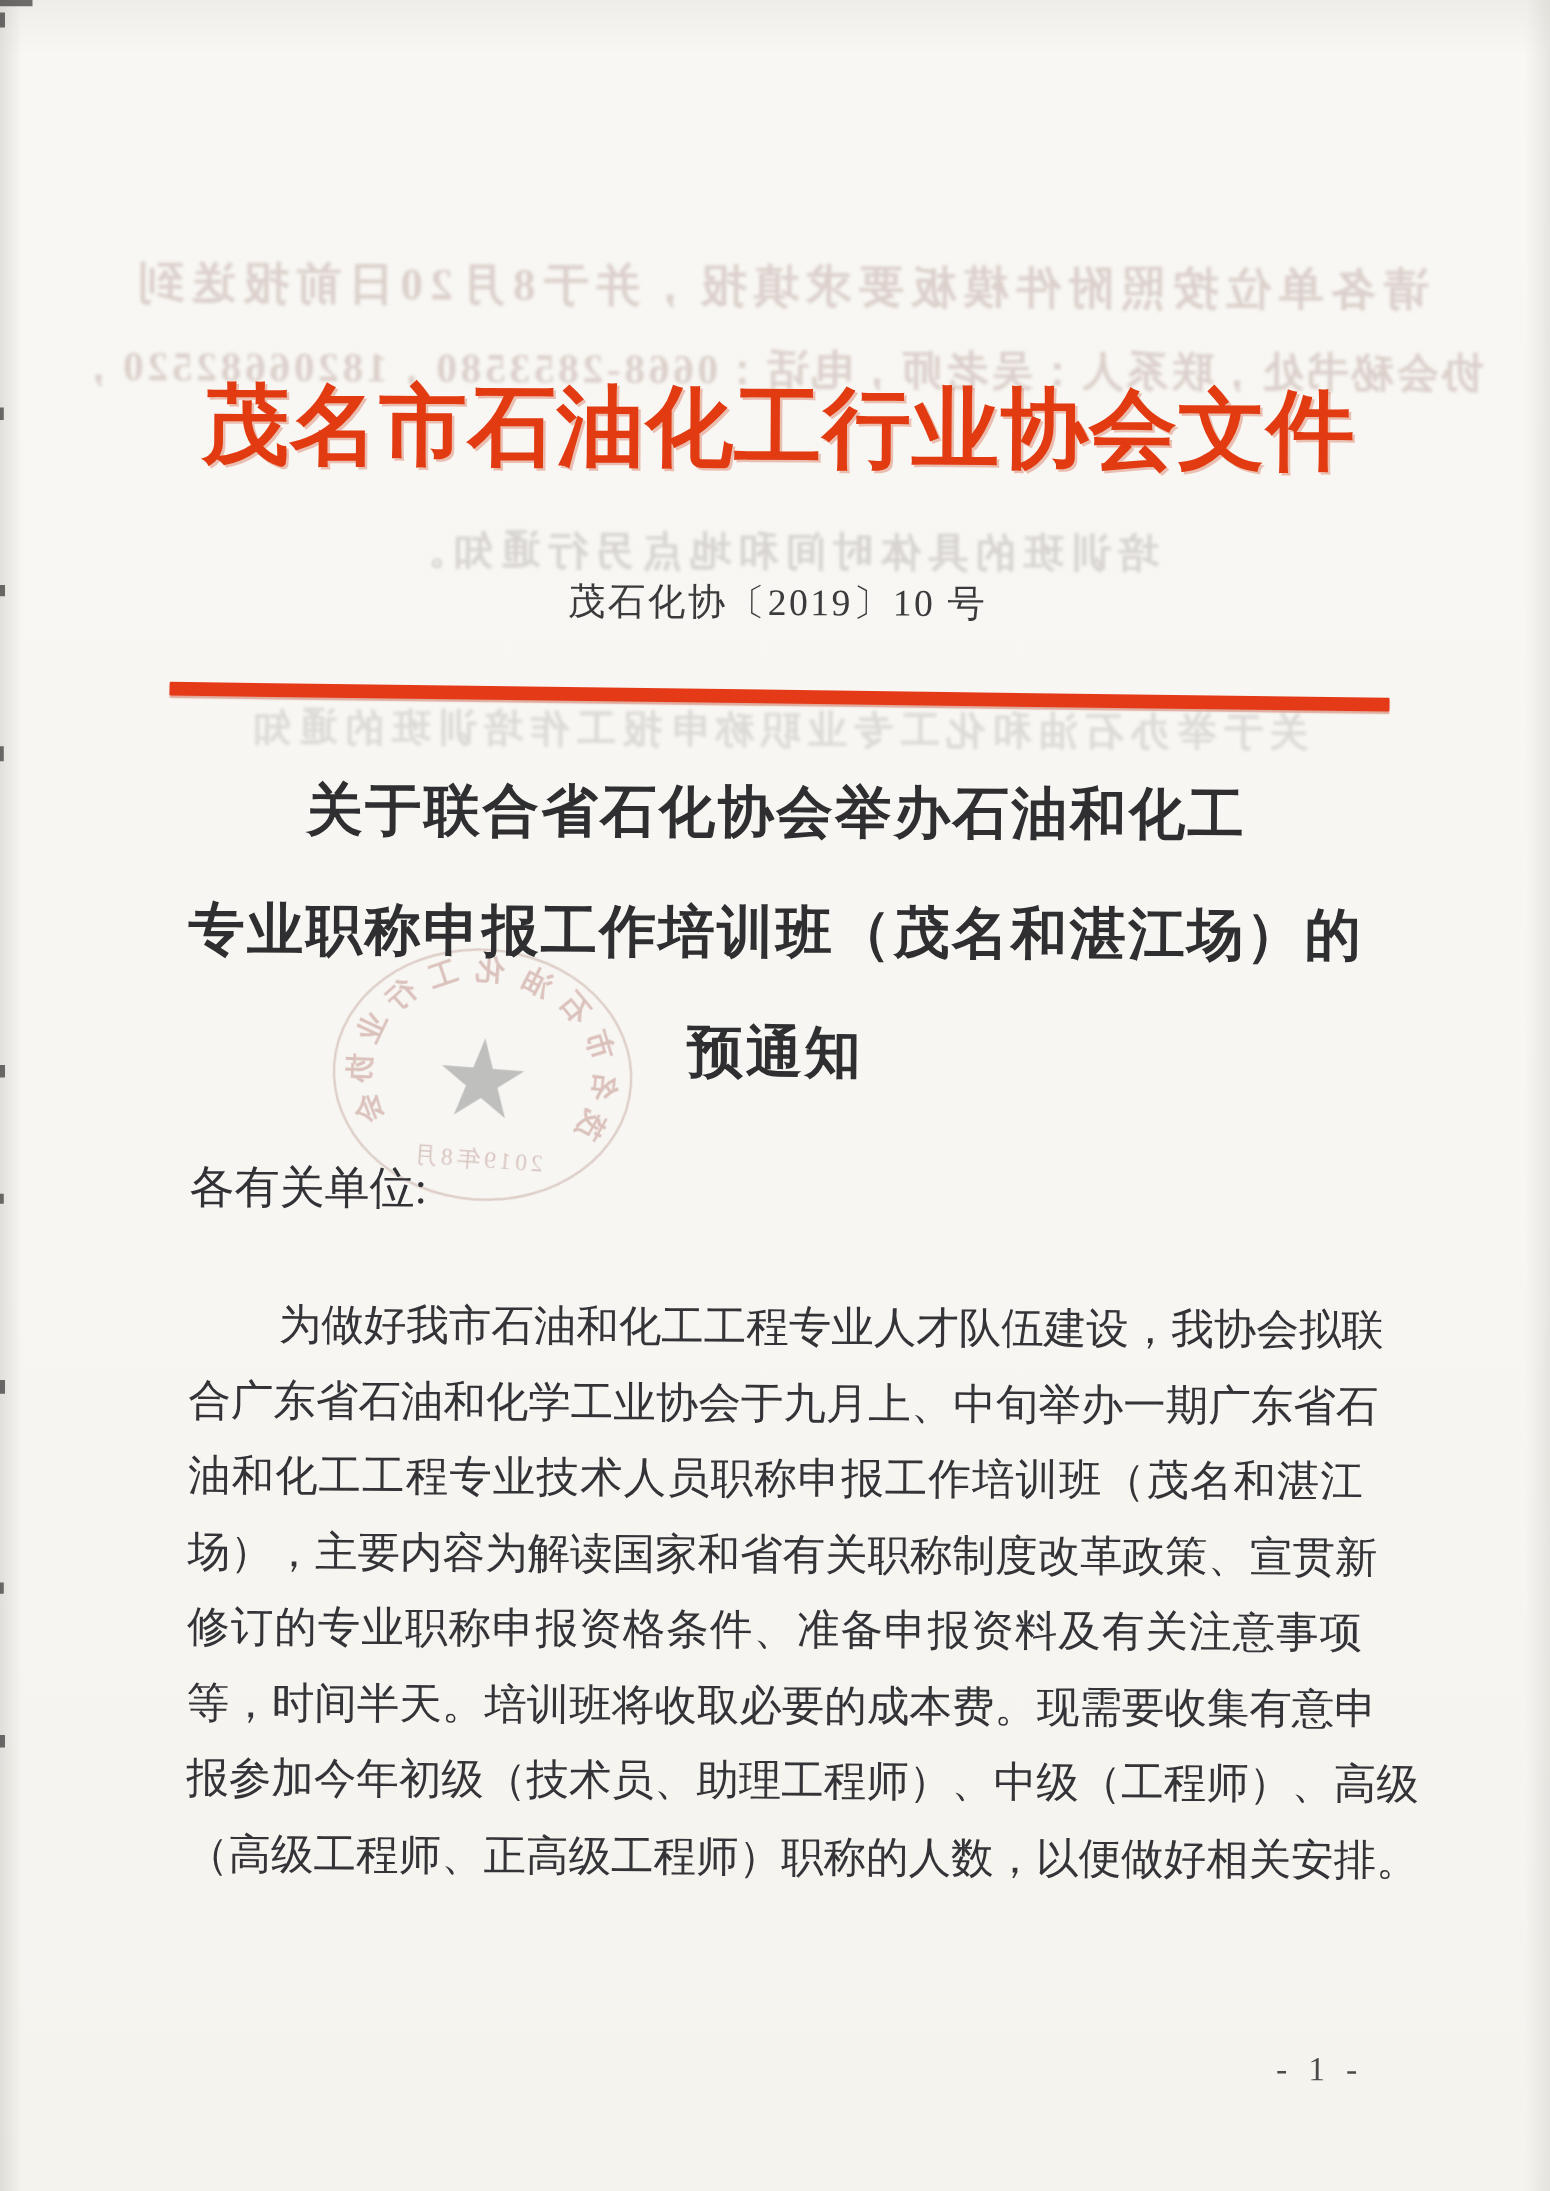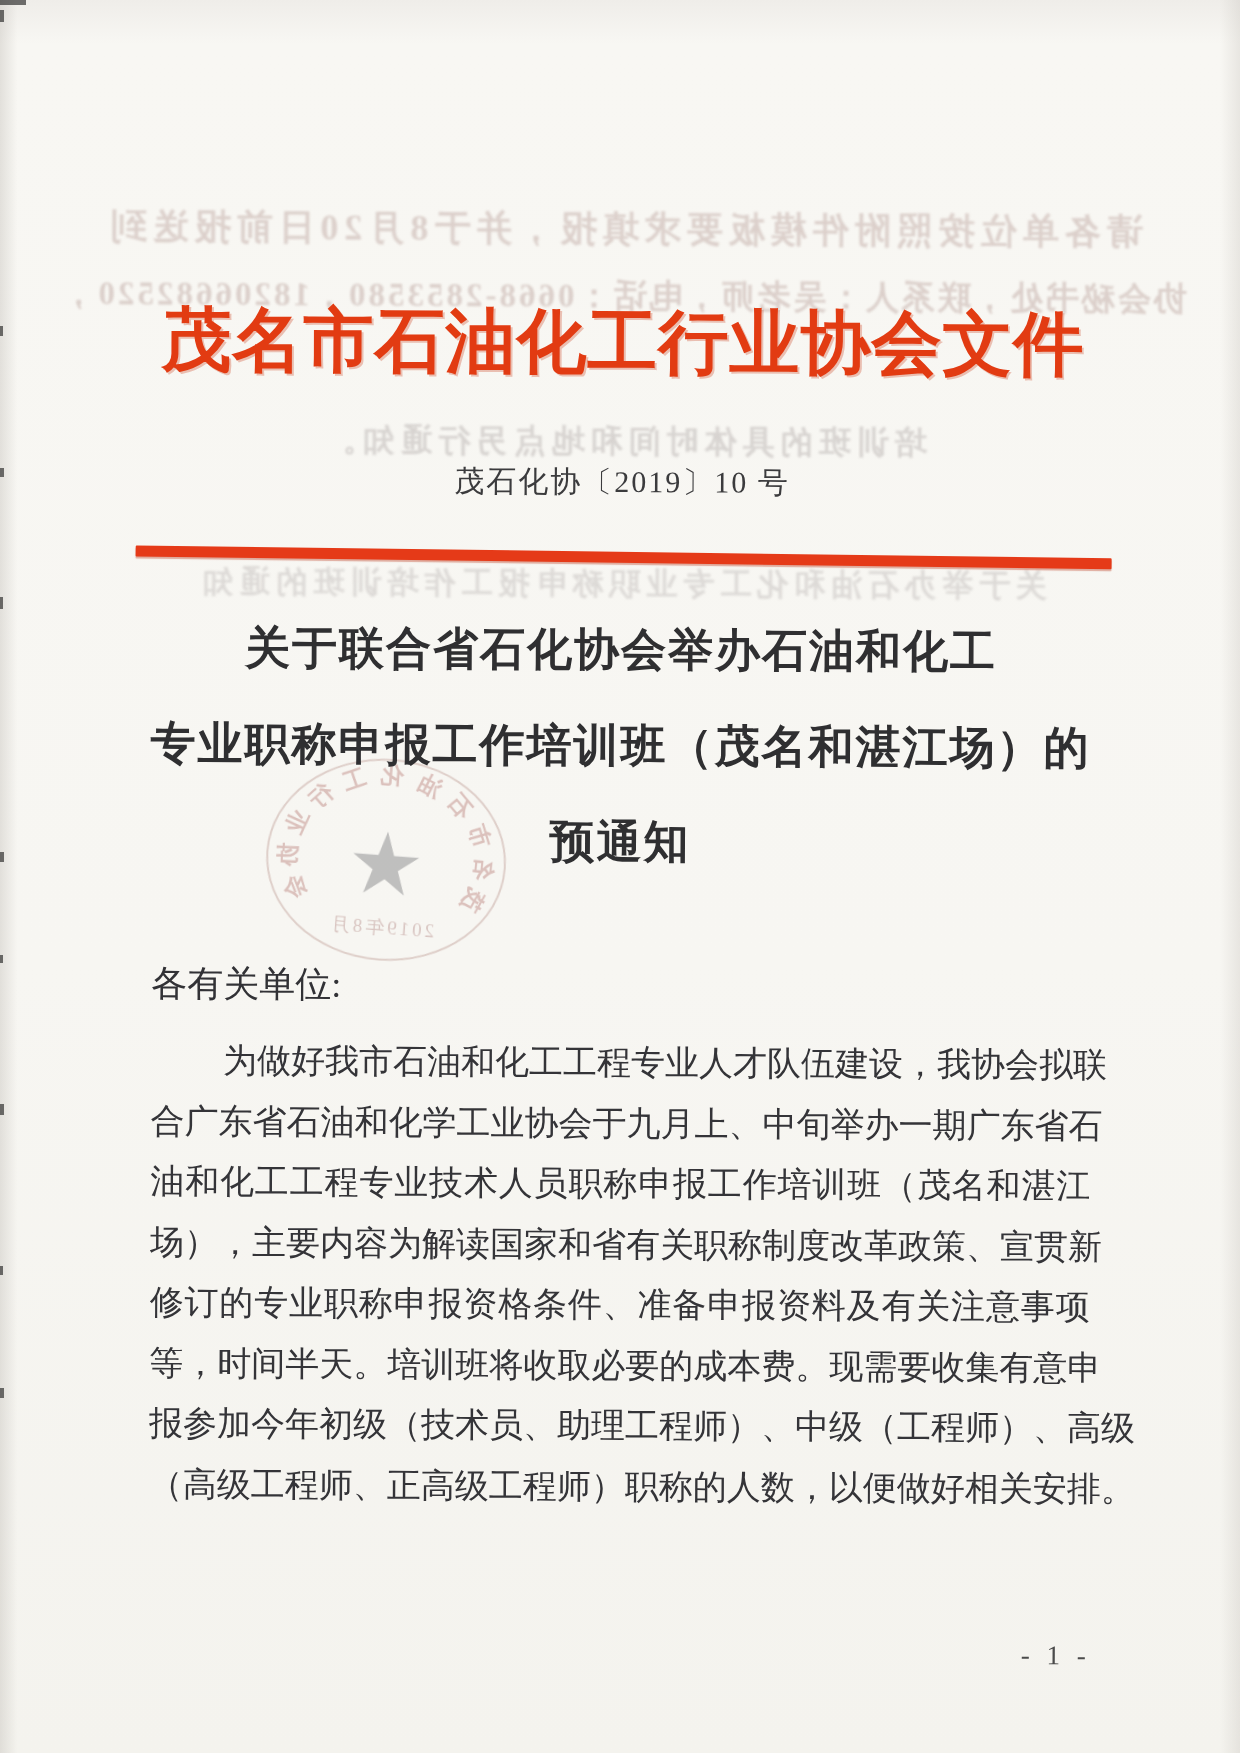--- a/index.html
+++ b/index.html
@@ -47,21 +47,21 @@
     box-shadow:0 2px 1px rgba(185,48,18,.38);
     border-radius:1px;
   }
   .title-line{
     position:absolute;left:0;width:1240px;height:56px;line-height:56px;
     text-align:center;
     font-size:45px;font-weight:700;letter-spacing:2px;
     color:#2f2f31;white-space:nowrap;
   }
   .salutation{
-    position:absolute;left:152px;top:958px;height:56px;line-height:56px;
+    position:absolute;left:152px;top:924px;height:56px;line-height:56px;
     font-size:36px;color:#323236;
   }
   .body-line{
     position:absolute;left:152px;width:940px;height:60px;line-height:60px;
     font-size:34px;color:#343438;
     text-align:justify;text-align-last:justify;
     white-space:nowrap;
   }
   .body-line.indent{padding-left:72px;width:868px;}
   .page-number{

